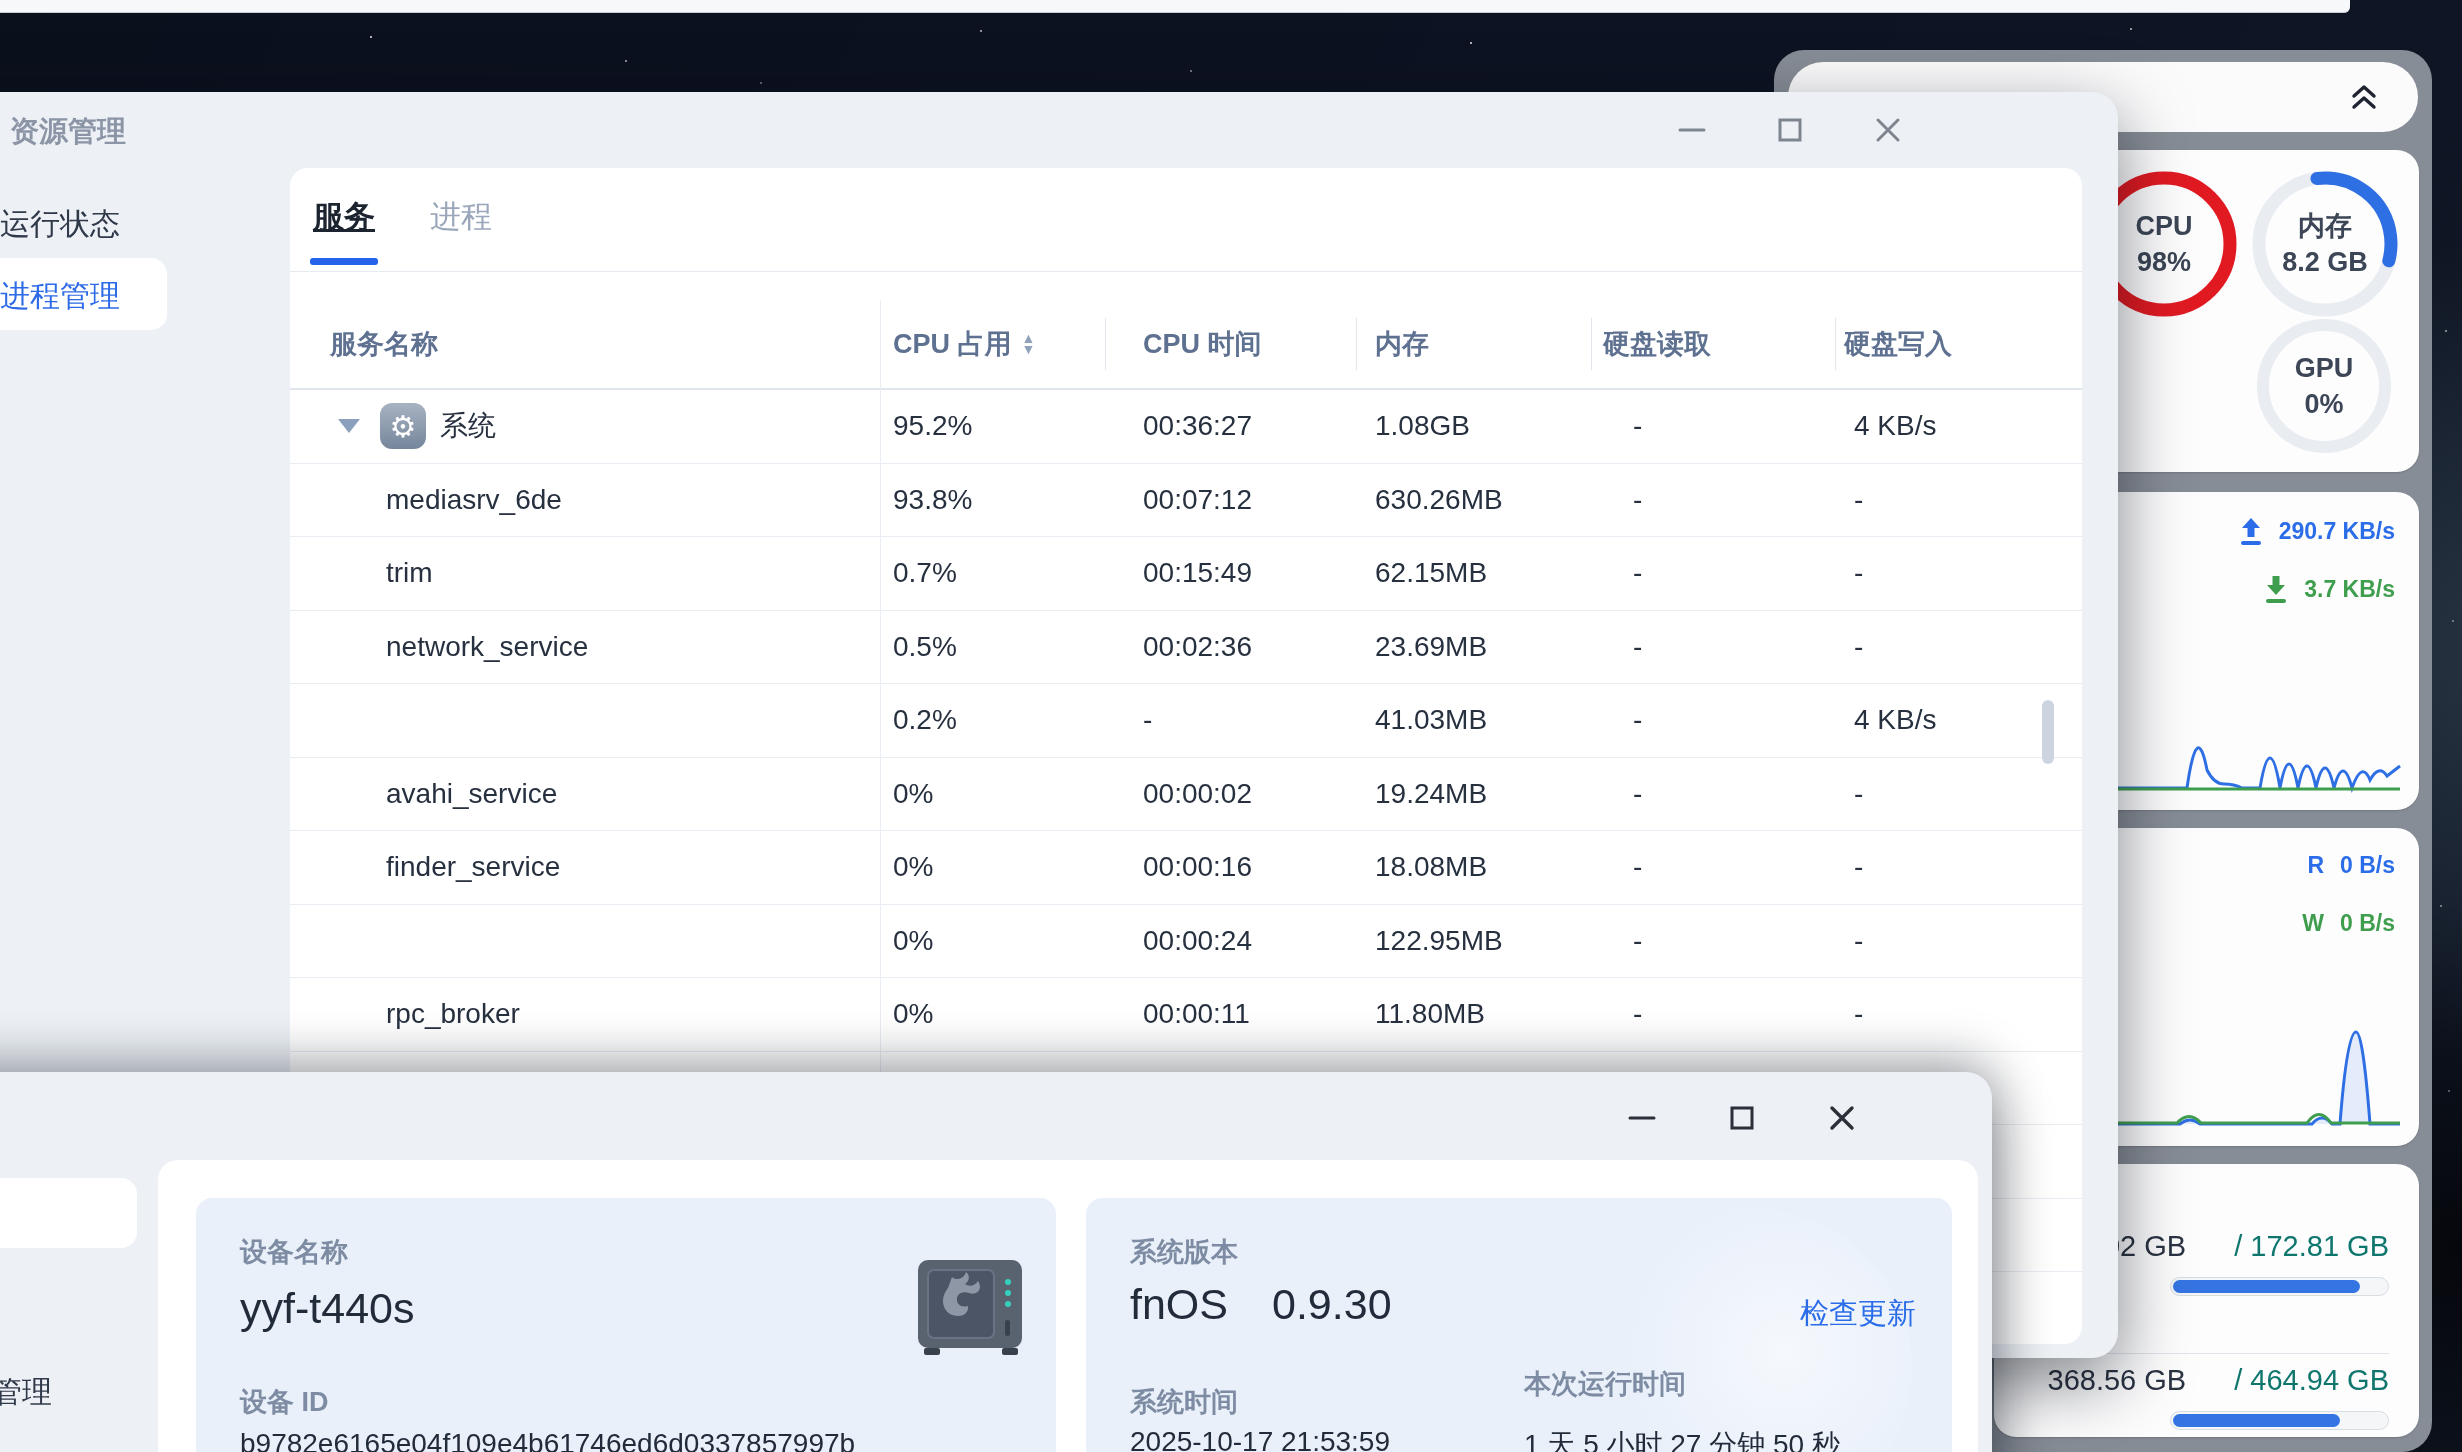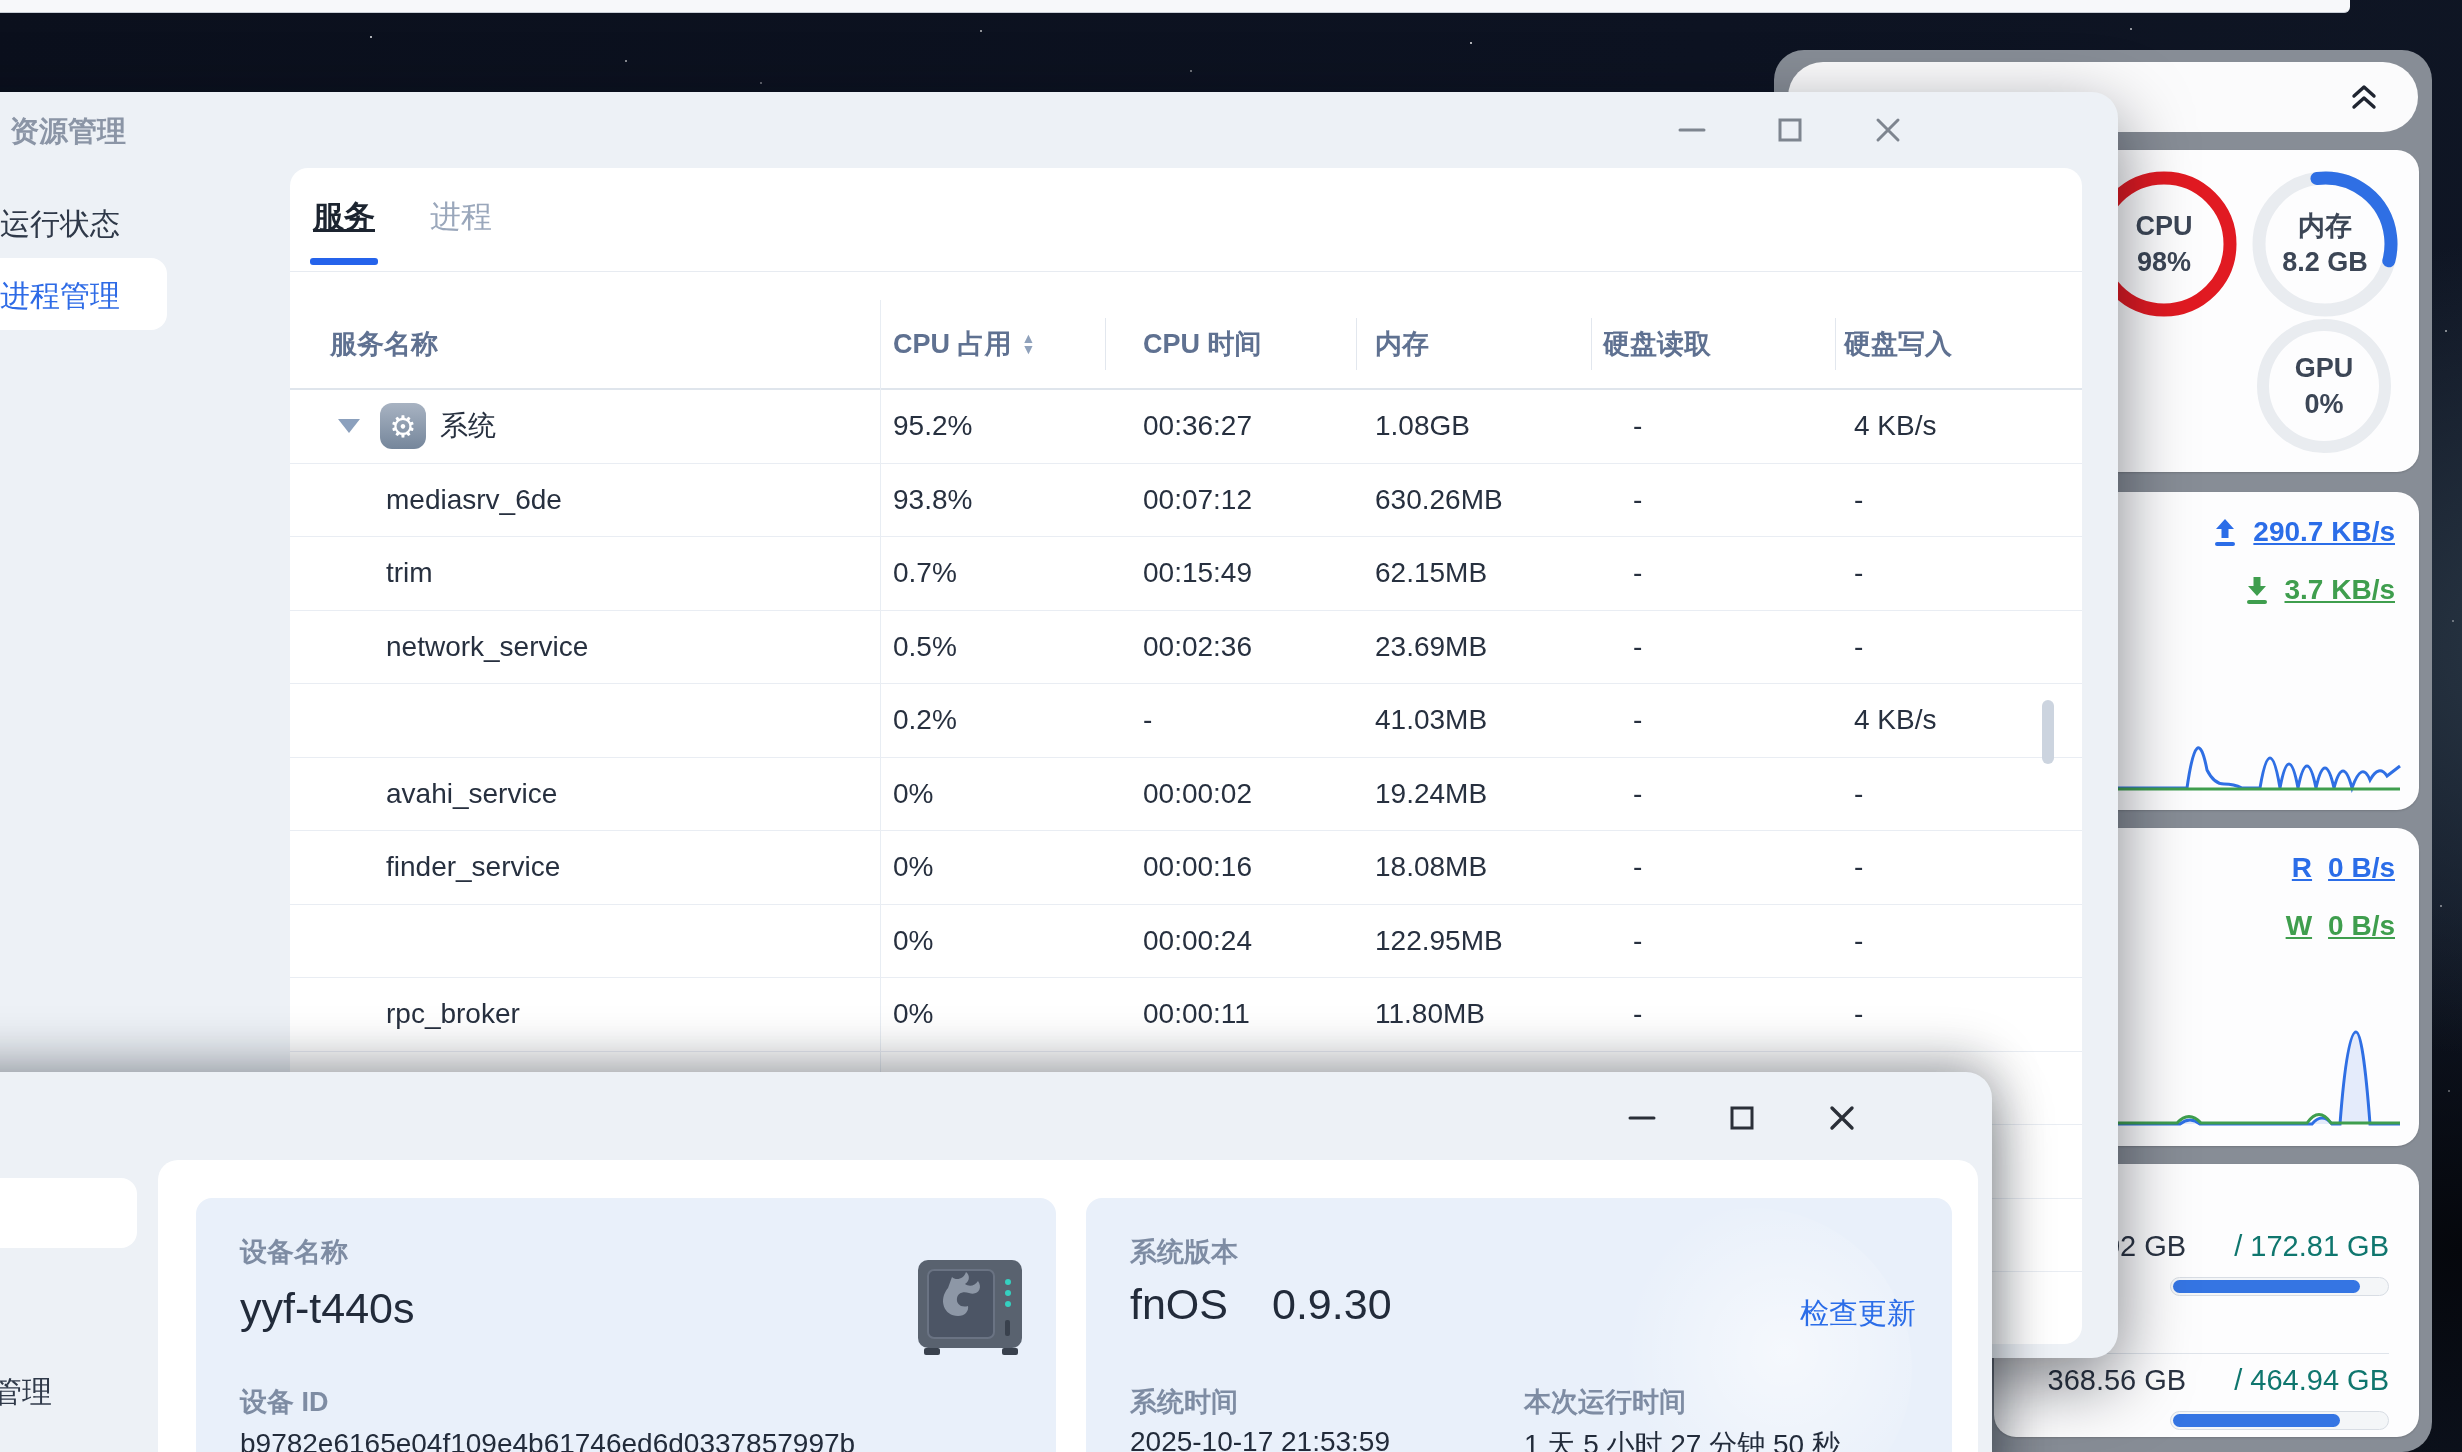--- a/index.html
+++ b/index.html
@@ -34,21 +34,21 @@
     display:flex; align-items:center; justify-content:center; cursor:pointer; }
 
   .stats-card { top:100px; height:322px; }
   .ring { position:absolute; }
   .ring .txt { position:absolute; inset:0; display:flex; flex-direction:column;
     align-items:center; justify-content:center; color:#3c4656; font-weight:600;
     font-size:27px; line-height:36px; }
 
   .net-card { top:442px; height:318px; }
   .io-row { position:absolute; right:24px; display:flex; align-items:center; gap:14px;
-    font-size:28px; font-weight:700;text-decoration:underline; }
+    font-size:23px; font-weight:700; }
   .io-row.up   { top:24px;  color:#2b6de8; }
   .io-row.down { top:82px;  color:#3f9e4e; }
   .spark { position:absolute; left:8px; right:16px; bottom:12px; height:110px; }
 
   .disk-card { top:778px; height:318px; }
   .rw { display:flex; gap:16px; }
   .rw .unit { font-weight:700; }
 
   .stor-card { top:1114px; height:273px; }
   .stor-row { position:absolute; right:30px; left:24px; }
@@ -131,21 +131,21 @@
   .dev-label1 { position:absolute; left:44px; top:36px; }
   .dev-label2 { position:absolute; left:44px; top:186px; }
   .dev-id { position:absolute; left:44px; top:230px; }
   .nas-icon { position:absolute; left:714px; top:60px; }
   .sys-label1 { position:absolute; left:44px; top:36px; }
   .sys-version { position:absolute; left:44px; top:82px; display:flex; gap:44px; }
   .check-update { position:absolute; right:36px; top:96px; font-size:29px; color:#2b6de8;
     font-weight:500; cursor:pointer; }
   .sys-label2 { position:absolute; left:44px; top:186px; }
   .sys-time { position:absolute; left:44px; top:228px; }
-  .up-label { position:absolute; left:438px; top:186px;text-align:center; }
+  .up-label { position:absolute; left:438px; top:168px;text-align:center; }
   .up-val { position:absolute; left:438px; top:228px; }
 </style>
 </head>
 <body>
 
 <div class="stage">
   <div class="wallpaper">
     <div class="stars"></div>
   </div>
   <div class="top-strip"></div>

